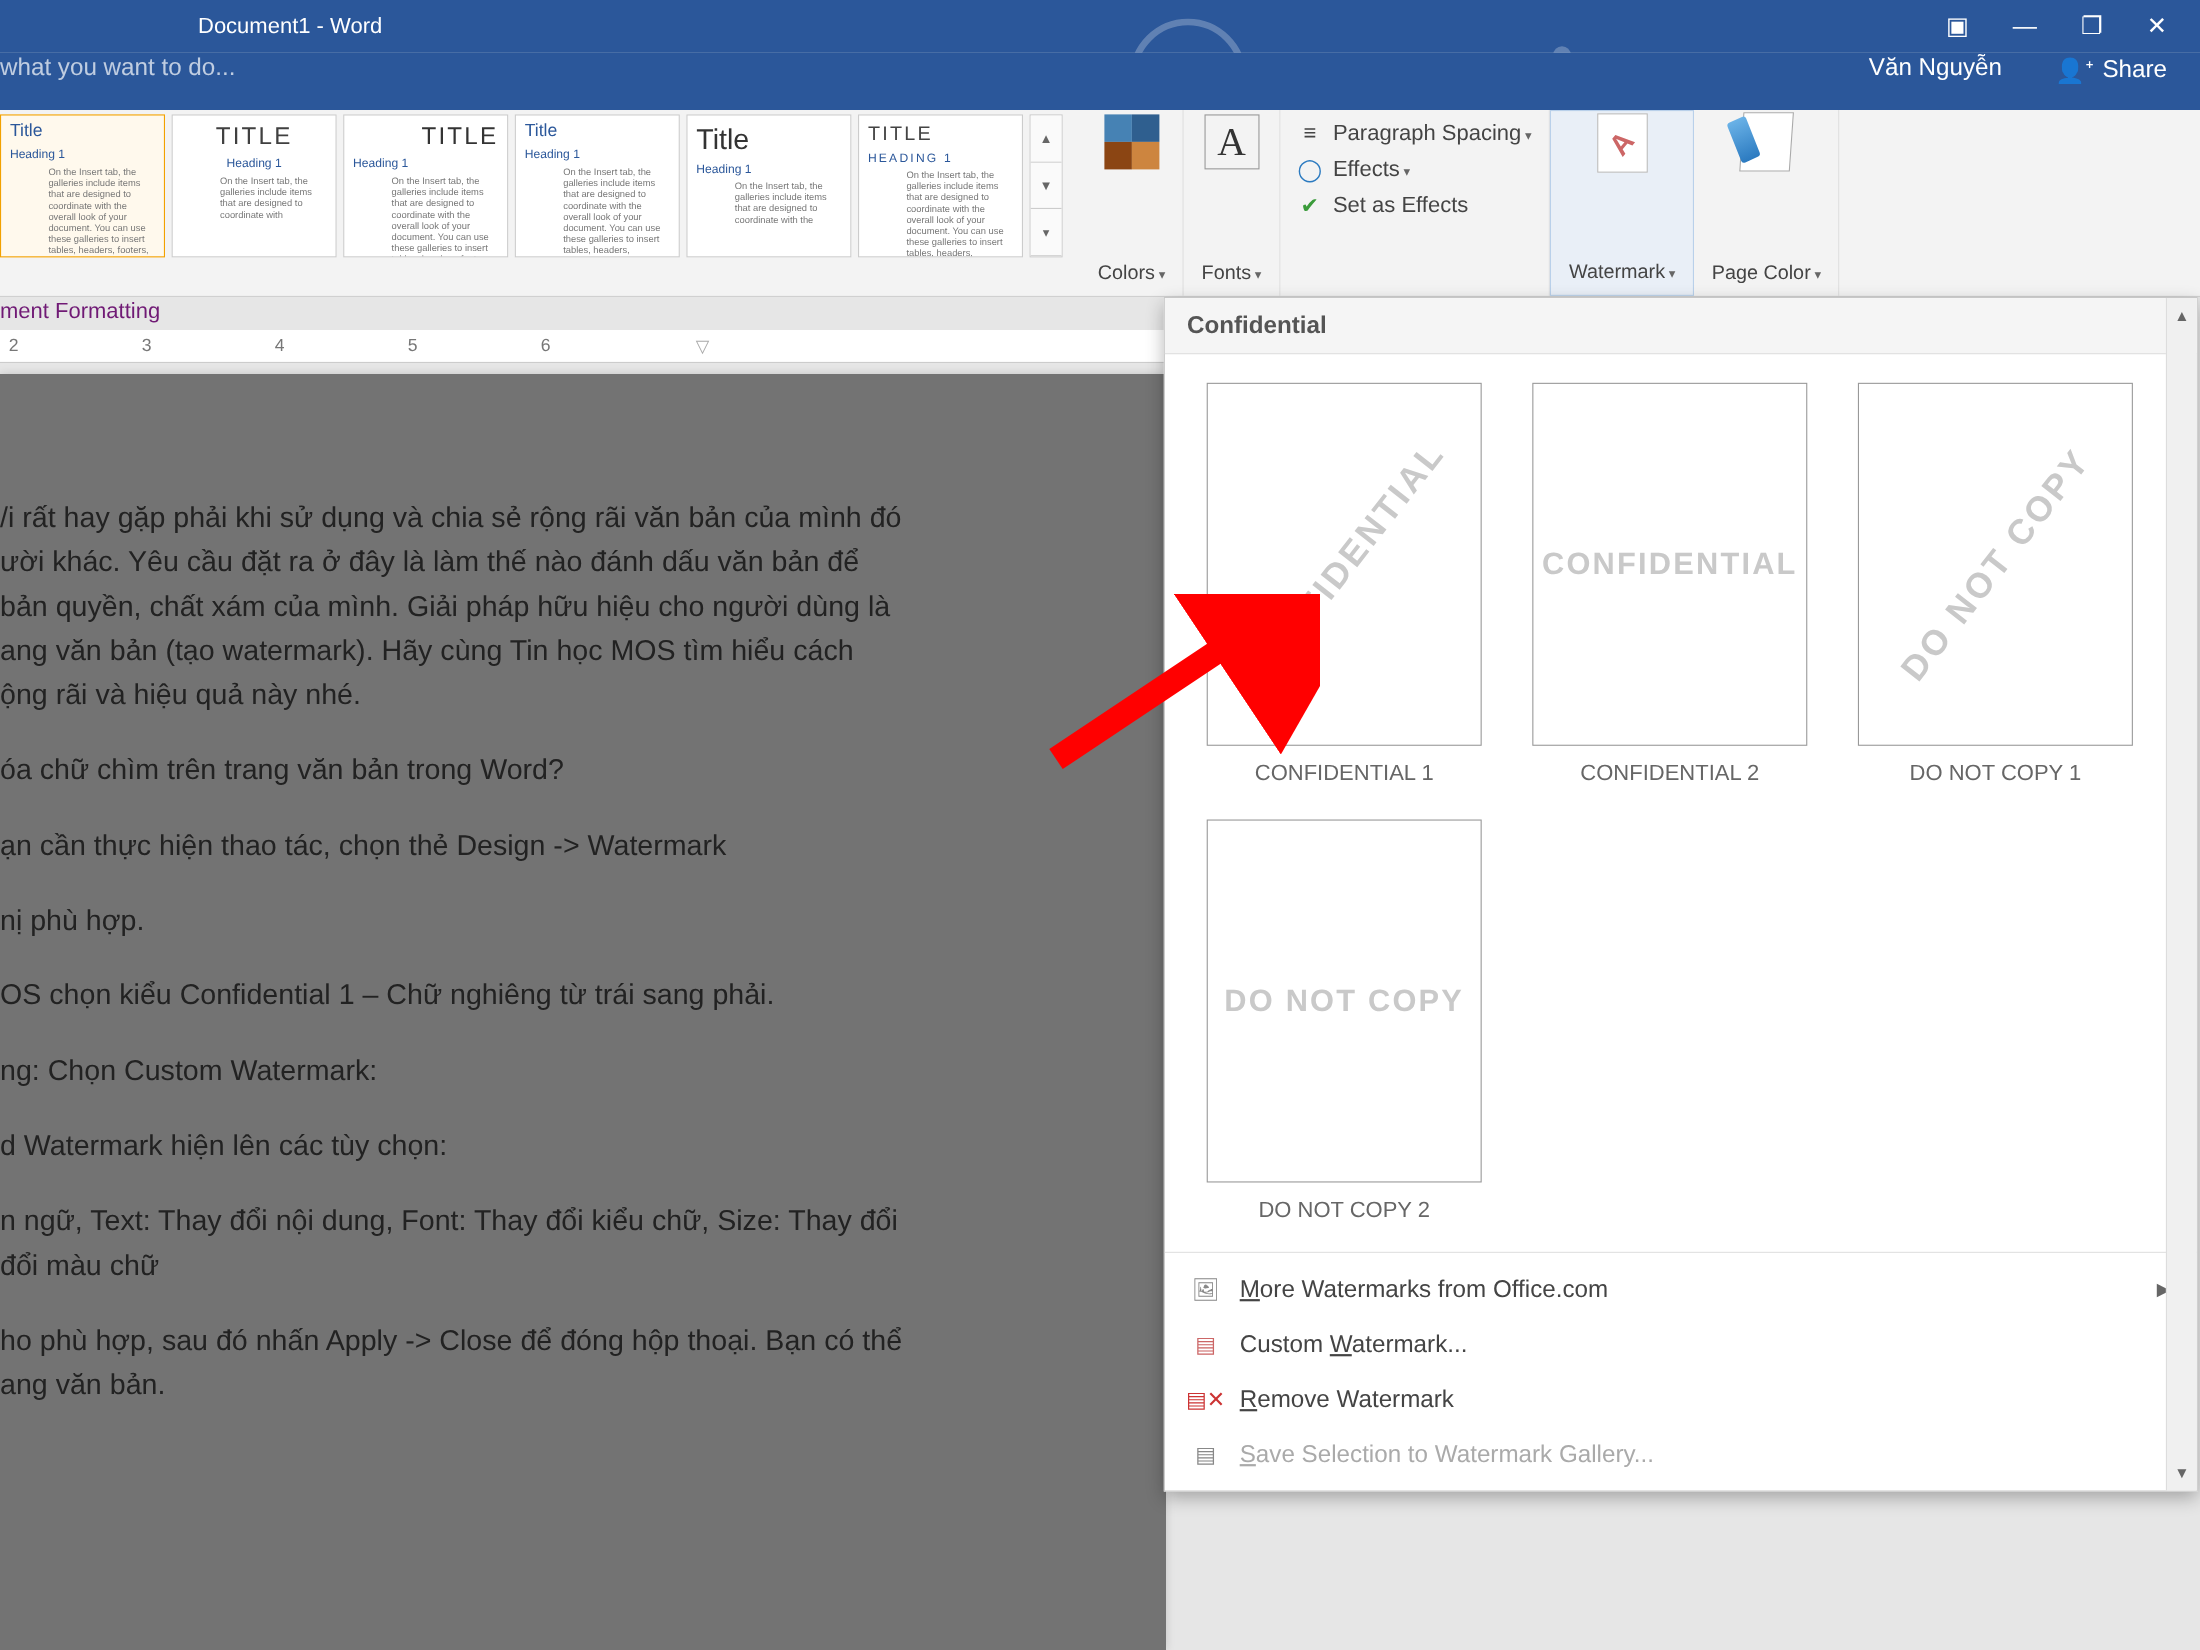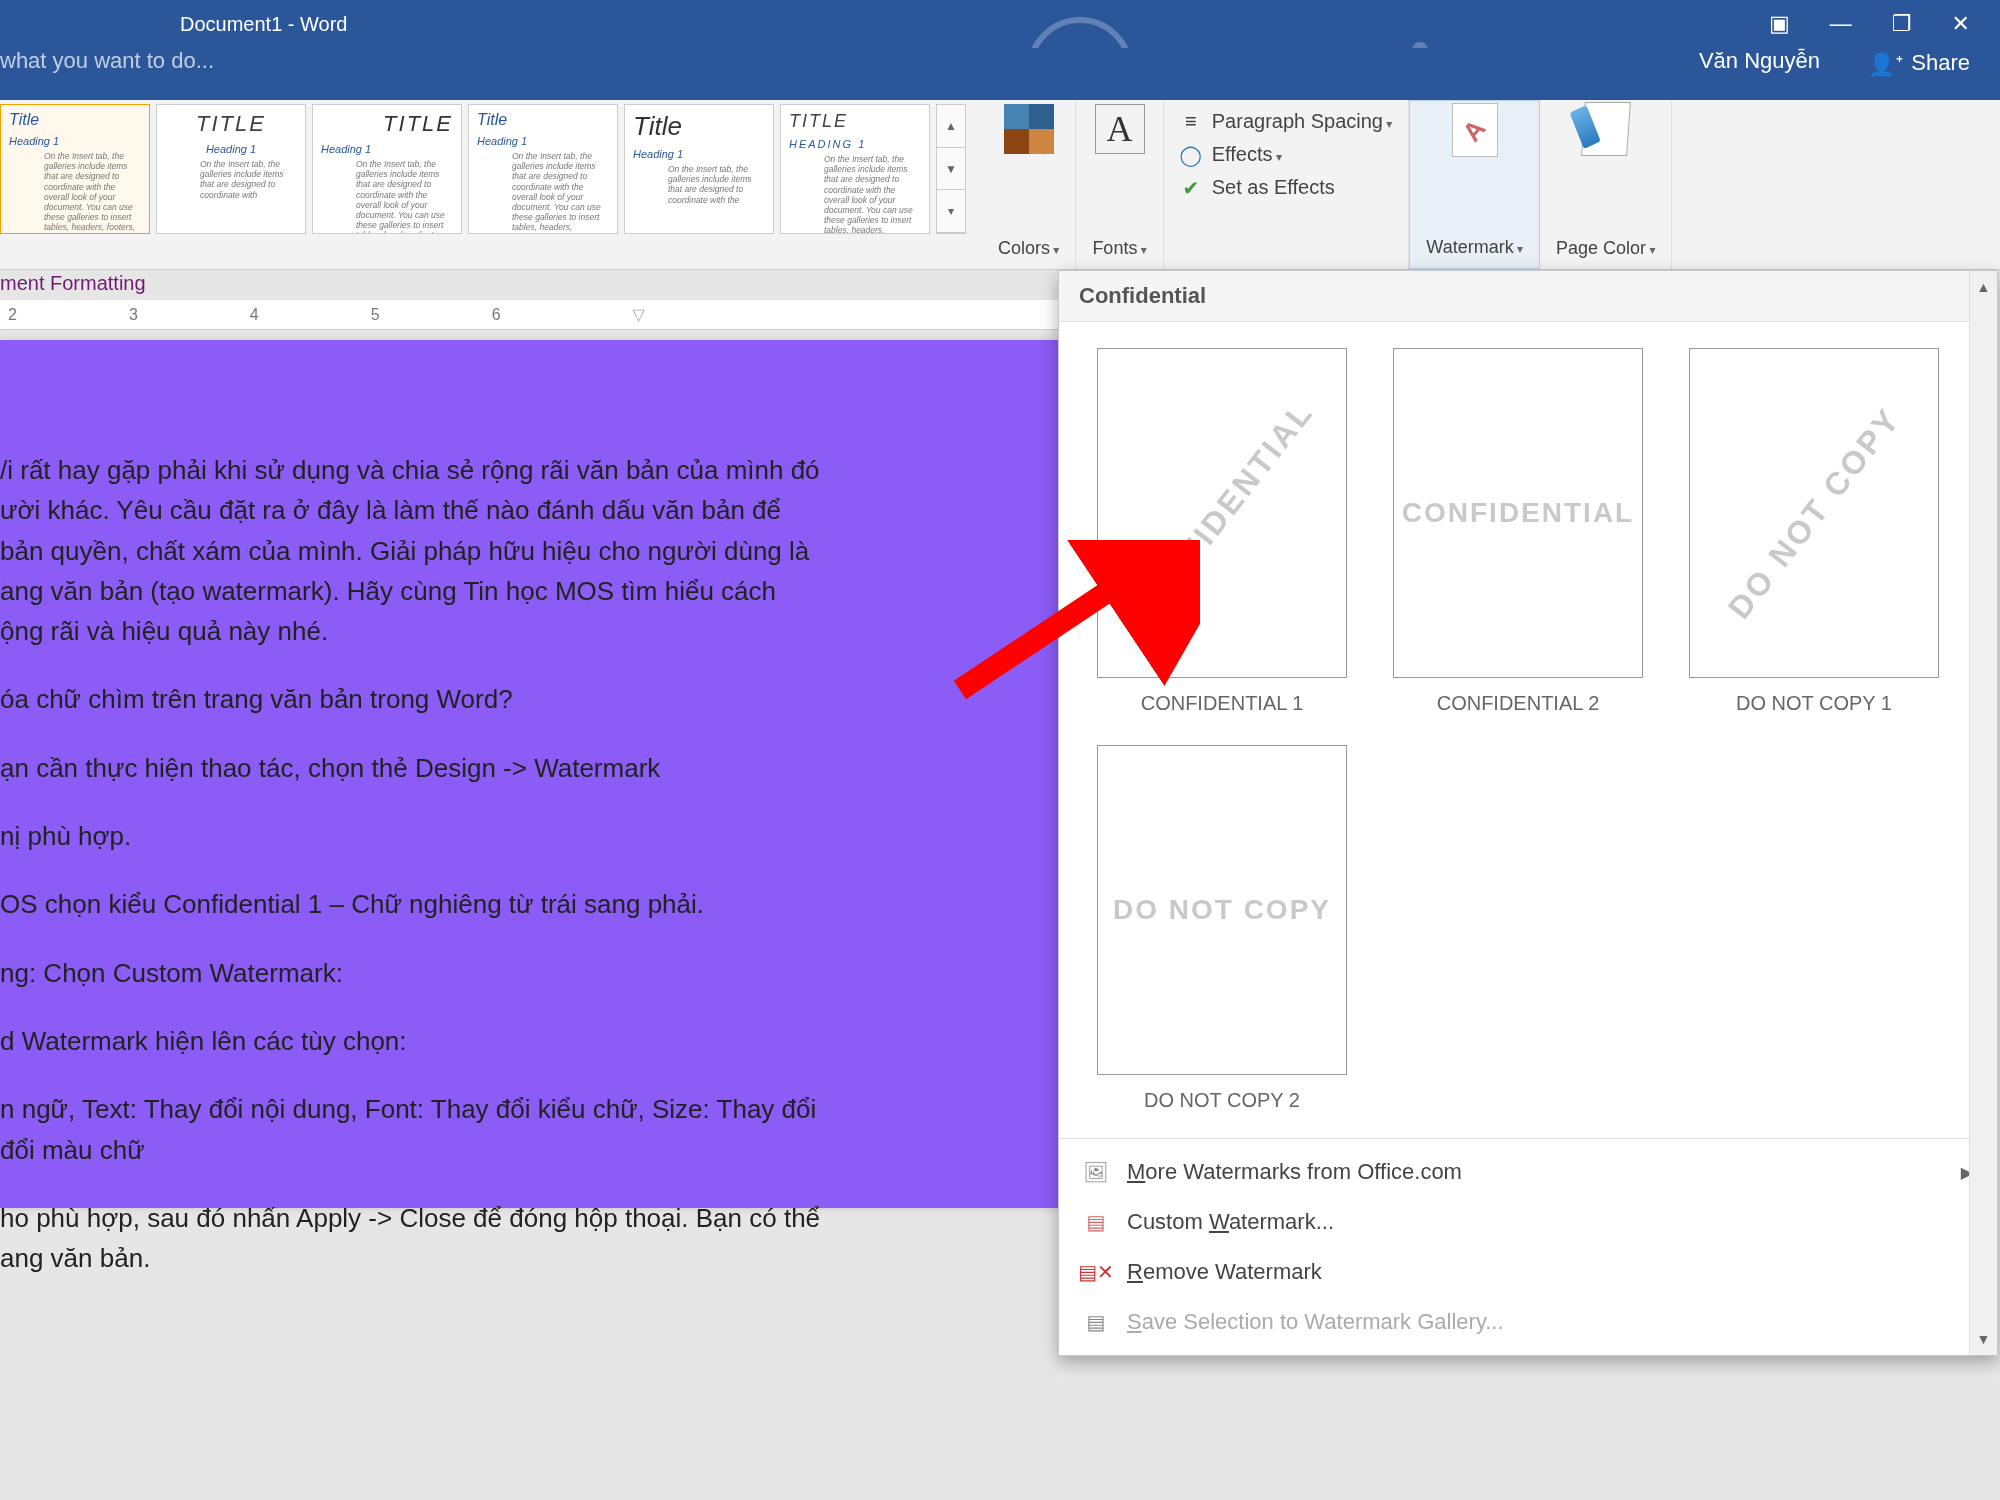--- a/index.html
+++ b/index.html
@@ -10,21 +10,21 @@
 .title-bar .win-controls { position: absolute; right: 0; display: flex; gap: 40px; align-items: center; height: 100%; padding-right: 30px; font-size: 22px; }
 .title-bar .win-controls span { cursor: pointer; }
 
 .search-row { height: 52px; background: #2b579a; display: flex; align-items: flex-start; padding: 0 16px; color: #cfe2f3; position: relative; }
 .search-row .tell-me { color: rgba(255,255,255,0.7); font-size: 22px; margin-left: -16px; }
 .search-row .user { position: absolute; right: 180px; color: #fff; font-size: 22px; }
 .search-row .share { position: absolute; right: 30px; color: #fff; font-size: 22px; display: flex; align-items: center; gap: 8px; }
 
 .ribbon { height: 170px; background: #f3f3f3; border-bottom: 1px solid #d0d0d0; display: flex; }
 .style-gallery { display: flex; height: 100%; padding: 4px 0; gap: 6px; position: relative; }
-.style-card { width: 150px; height: 130px; background: #fff; border: 1px solid #ccc; padding: 6px 8px; font-size: 10px; color: #7b7b7b; overflow: hidden; font-style: italic; }
+.style-card { width: 150px; height: 130px; background: #fff; border: 1px solid #ccc; padding: 6px 8px; font-size: 10px; color: #7b7b7b; overflow: hidden; }
 .style-card.selected { border: 1px solid #f2a100; background: #fff9ed; }
 .style-card .s-title { color: #2b579a; font-size: 16px; margin-bottom: 6px; }
 .style-card .s-title.big { font-size: 22px; color: #404040; text-align: center; font-weight: 400; letter-spacing: 2px; }
 .style-card .s-title.dark { font-size: 22px; color: #333; text-align: right; letter-spacing: 2px; }
 .style-card .s-h1 { color: #2b579a; font-size: 11px; margin-bottom: 4px; }
 .style-card .s-body { font-size: 8.5px; line-height: 1.2; color: #777; margin-left: 35px; }
 .gallery-scroll { width: 30px; height: 130px; display: flex; flex-direction: column; border: 1px solid #ccc; margin-right: 16px; }
 .gallery-scroll div { flex: 1; display: flex; align-items: center; justify-content: center; border-bottom: 1px solid #ccc; color: #666; font-size: 12px; background: #fafafa; cursor: pointer; }
 
 .ribbon-group { display: flex; flex-direction: column; align-items: center; padding: 4px 16px; border-right: 1px solid #e0e0e0; height: 100%; justify-content: space-between; }
@@ -37,21 +37,21 @@
 .opt .ico { width: 22px; height: 22px; display: inline-flex; align-items: center; justify-content: center; font-size: 20px; }
 
 .wm-group { background: #e9eff7; border: 1px solid #b9d0ea; }
 .wm-group .icon-box { color: #c05c5c; }
 
 .doc-formatting-label { position: absolute; top: 272px; left: 0; font-size: 20px; color: #701a75; }
 
 .ruler { position: absolute; top: 300px; left: 0; width: 1060px; height: 30px; background: #fff; border-bottom: 1px solid #ccc; display: flex; align-items: center; padding-left: 8px; gap: 112px; font-size: 16px; color: #777; }
 .ruler .mark { position: relative; }
 
-.page { position: absolute; top: 340px; left: 0; width: 1060px; height: 868px; background: #8b5cf6; box-shadow: 0 0 8px rgba(0,0,0,0.15); padding: 110px 0 20px 0; }
+.page { position: absolute; top: 340px; left: 0; width: 1060px; height: 1160px; background: #737373; box-shadow: 0 0 8px rgba(0,0,0,0.15); padding: 110px 0 20px 0; }
 .page p { font-size: 26px; color: #222; line-height: 1.55; margin-bottom: 28px; padding-left: 0; padding-right: 32px; }
 
 .wm-panel { position: absolute; top: 270px; left: 1058px; width: 940px; background: #fff; border: 1px solid #c7c7c7; box-shadow: 0 6px 16px rgba(0,0,0,0.3); z-index: 50; }
 .wm-panel .hdr { padding: 12px 20px; font-size: 22px; font-weight: 600; color: #555; background: #f5f5f5; border-bottom: 1px solid #e0e0e0; }
 .wm-grid { display: flex; flex-wrap: wrap; gap: 30px; padding: 26px 30px; }
 .wm-item { width: 266px; display: flex; flex-direction: column; align-items: center; gap: 14px; cursor: pointer; }
 .wm-thumb { width: 250px; height: 330px; border: 1px solid #999; background: #fff; display: flex; align-items: center; justify-content: center; position: relative; }
 .wm-thumb .diag { font-size: 32px; color: #c9c9c9; font-weight: 600; letter-spacing: 3px; transform: rotate(-52deg); white-space: nowrap; }
 .wm-thumb .horiz { font-size: 28px; color: #c9c9c9; font-weight: 600; letter-spacing: 2px; }
 .wm-item .cap { font-size: 20px; color: #666; }

